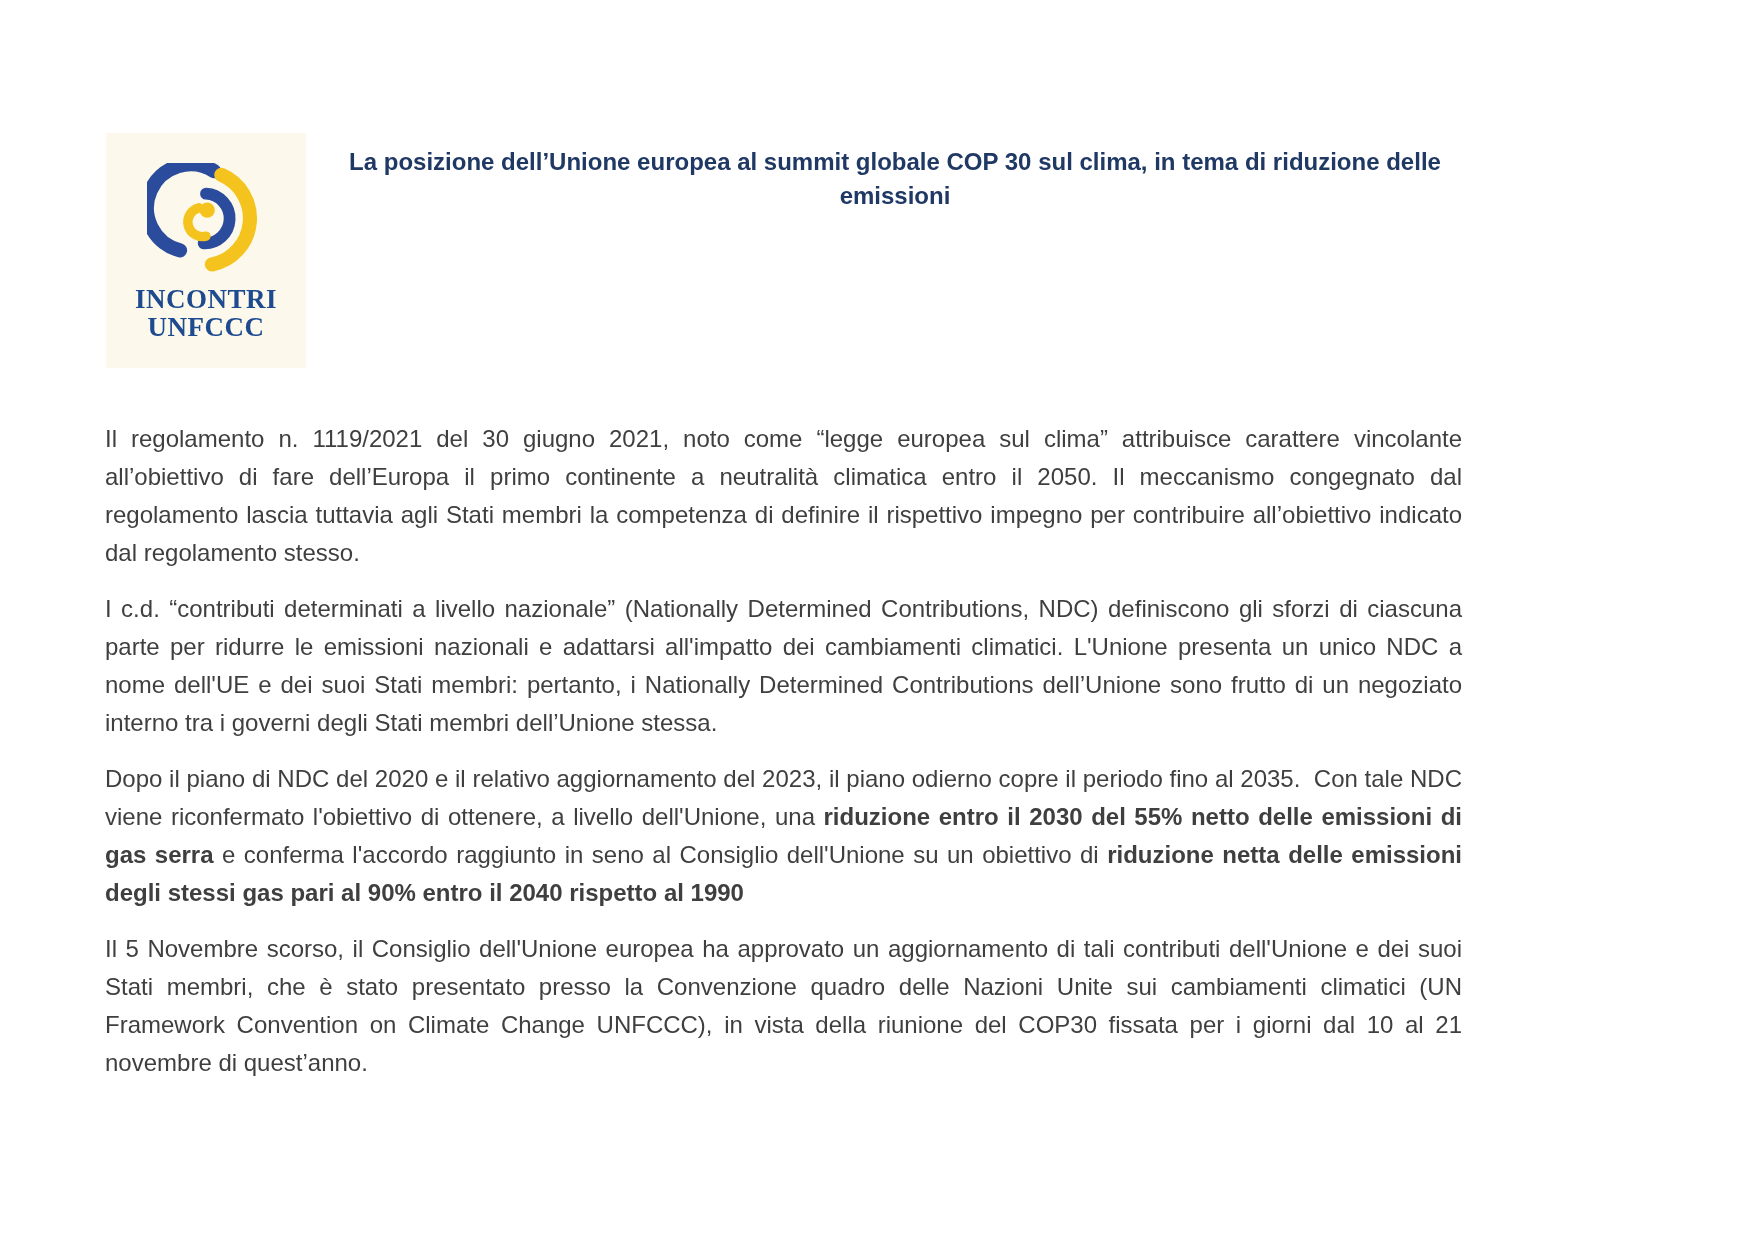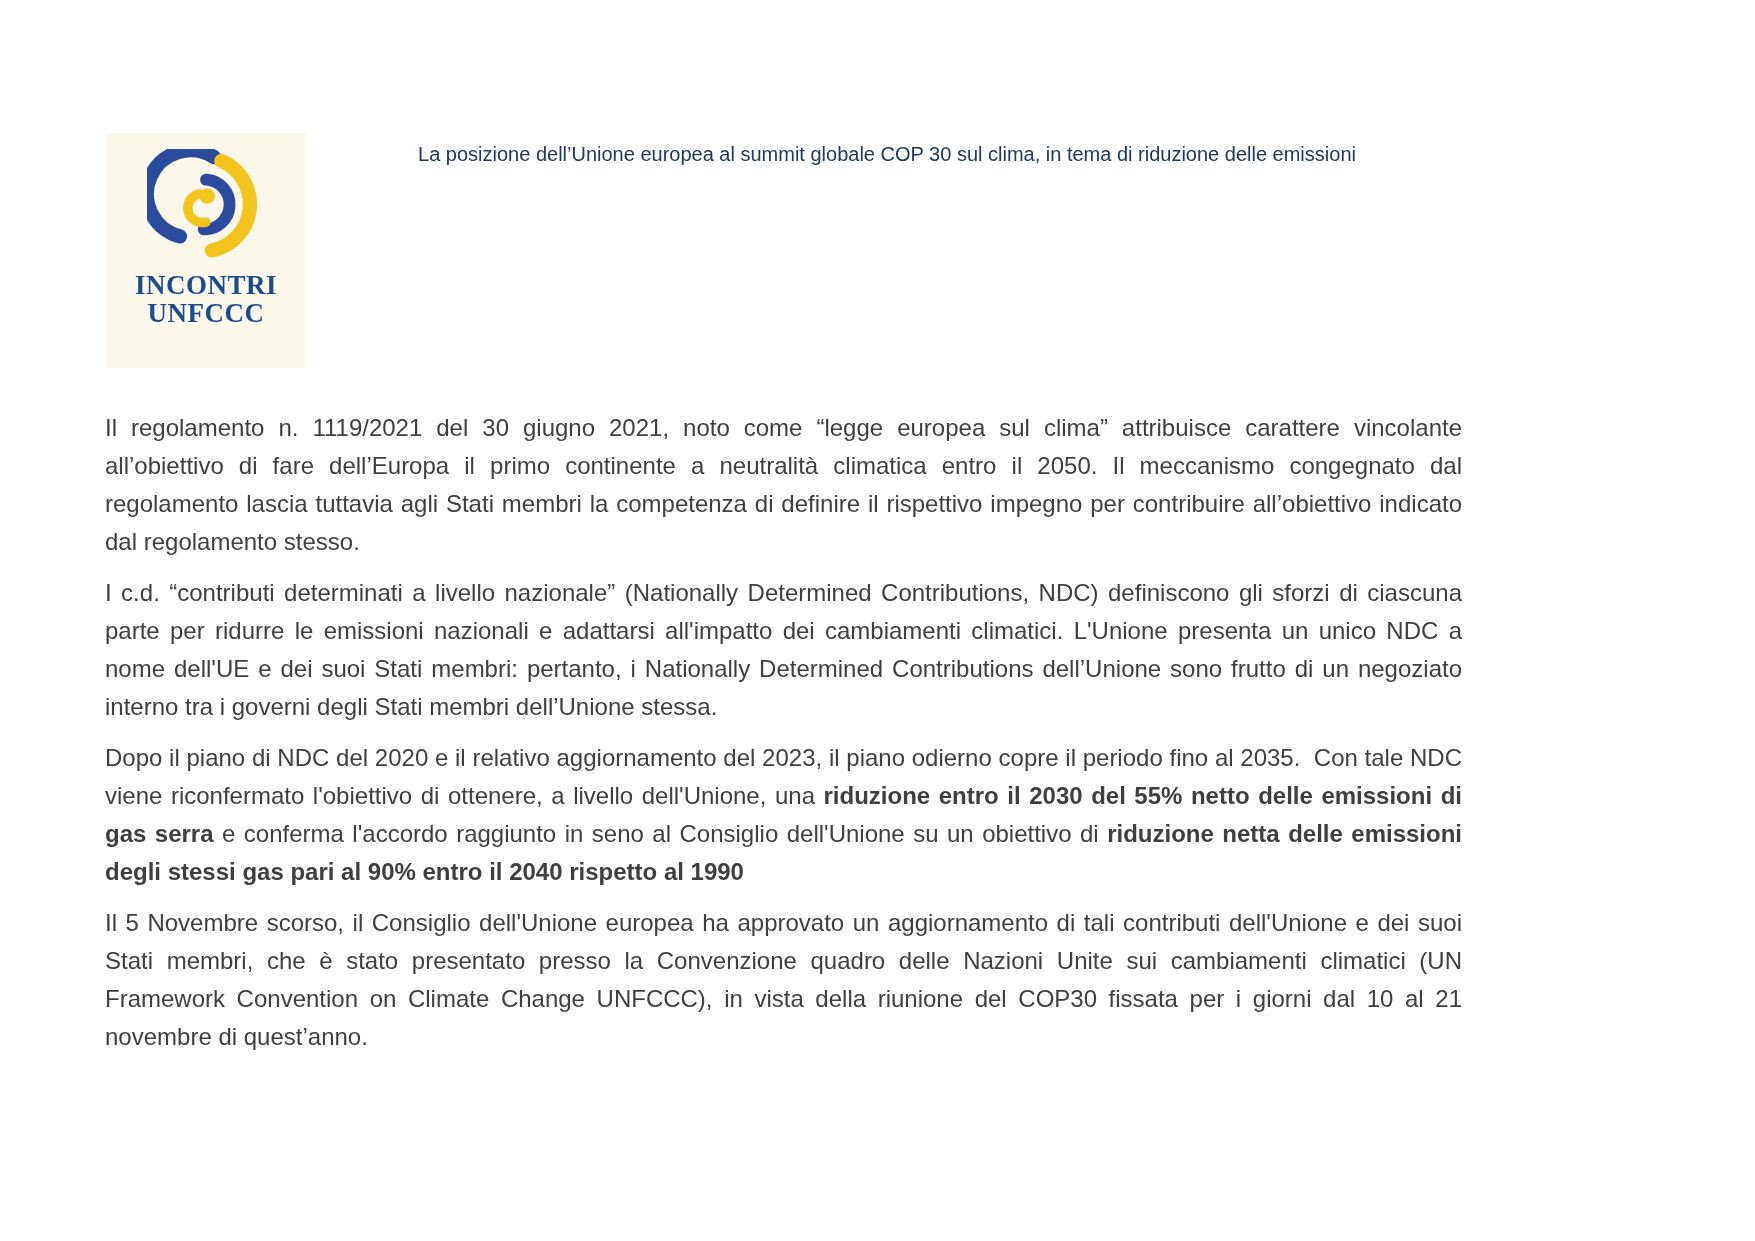--- a/index.html
+++ b/index.html
@@ -29,21 +29,21 @@
   .logo-box {
     position: absolute;
     left: 106px;
     top: 133px;
     width: 200px;
     height: 235px;
     background: var(--logo-bg);
     display: flex;
     flex-direction: column;
     align-items: center;
-    padding-top: 16px;
+    padding-top: 30px;
   }
   .swirl {
     width: 118px;
     height: 118px;
     flex: 0 0 auto;
   }
   .logo-text {
     margin-top: 4px;
     text-align: center;
     font-family: "Liberation Serif", serif;
@@ -52,38 +52,38 @@
     font-size: 27px;
     line-height: 28px;
     letter-spacing: 0.5px;
   }
   .logo-text span { display: block; }
   .title {
     position: absolute;
     left: 312px;
     top: 137px;
     width: 1150px;
-    margin: 0;
+    margin: 8px;
     text-align: center;
     color: var(--title-color);
-    font-size: 20px;
+    font-size: 24px;
     line-height: 34px;
-    font-weight: 400;
+    font-weight: 700;
   }
   .body-text {
     position: absolute;
     left: 105px;
     top: 402px;
     width: 1357px;
     color: var(--body-color);
     font-size: 24px;
     line-height: 38px;
     text-align: justify;
   }
-  .para { margin: 7px 0 13px 0; }
+  .para { margin: 18px 0 13px 0; }
   .para .bold { font-weight: 700; }
 </style>
 </head>
 <body>
 
 <div class="page">
 
   <div class="logo-box">
     <svg class="swirl" viewBox="0 0 100 100" aria-hidden="true">
       <g fill="none" stroke-linecap="round">

